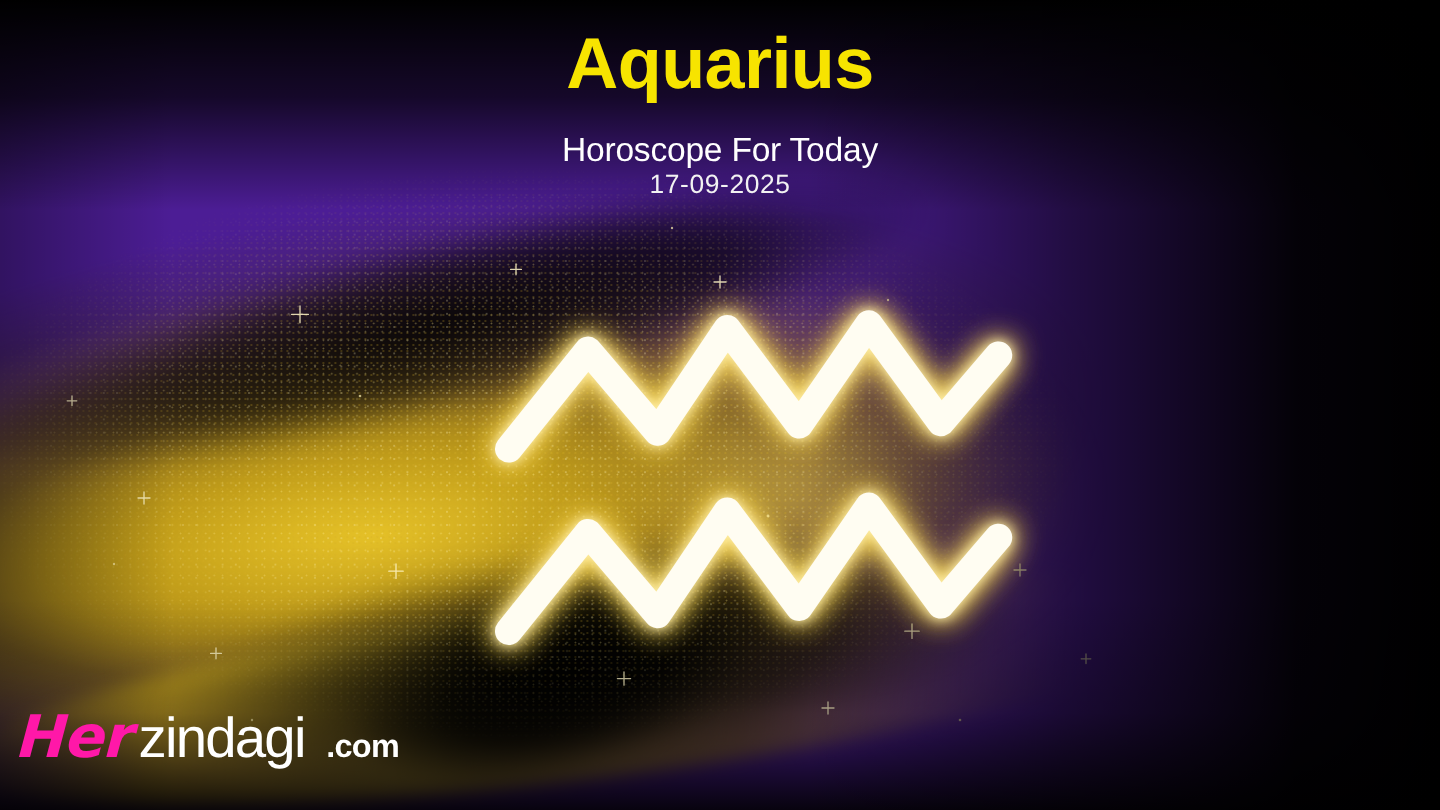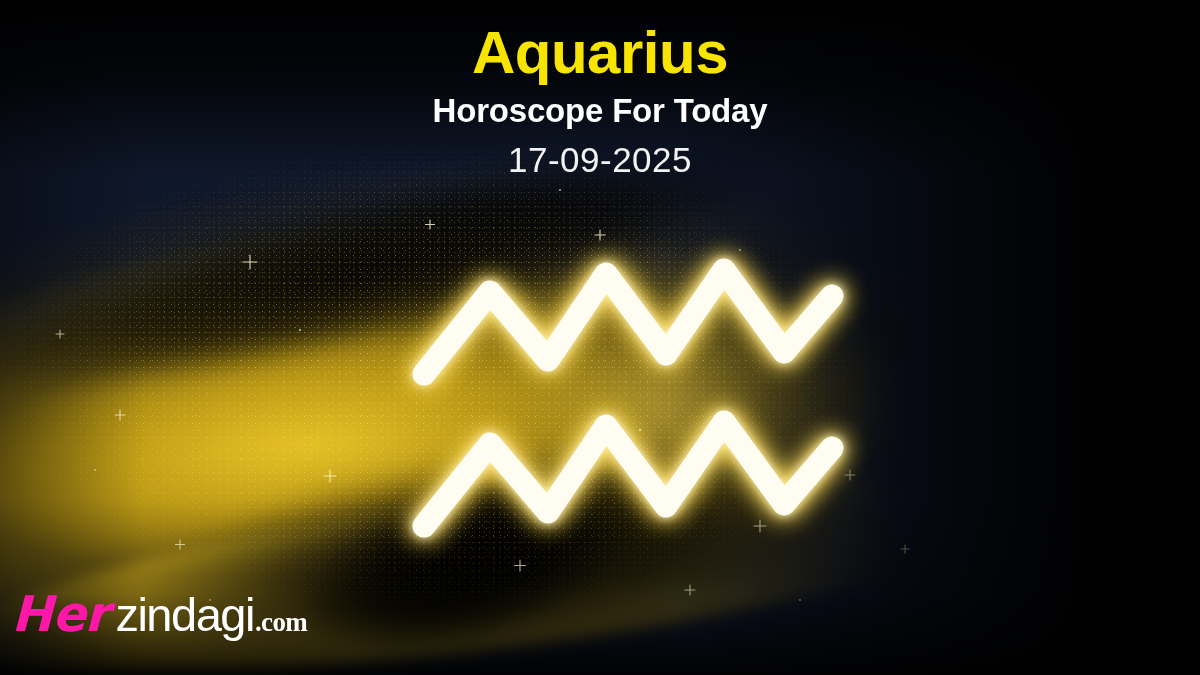--- a/index.html
+++ b/index.html
@@ -7,21 +7,21 @@
   html, body {
     width:1200px; height:675px;
     background:#000;
     overflow:hidden;
     font-family:"Liberation Sans", sans-serif;
   }
 
   #stage {
     position:relative;
     width:1200px; height:675px;
-    background:#0f172a;
+    background:#4c1d95;
     overflow:hidden;
   }
 
   
   .bg-layer { position:absolute; inset:0; }
 
   
   .swirl-a {
     position:absolute;
     left:-260px; top:120px;
@@ -142,29 +142,28 @@
     z-index:6;
   }
   .title {
     font-size:60px;
     font-weight:bold;
     letter-spacing:-0.5px;
     line-height:1.04;
     color:#F7E400;
   }
   .subtitle {
-    margin-top:8px;
-    font-size:33px;
-    font-weight:bold;
+    margin-top:25px;
+    font-size:28px;
+    font-weight:normal;
     letter-spacing:-0.2px;
     color:#FFFFFF;
   }
   .date {
-    margin-top:10px;
-    font-size:35px;
+    font-size:22px;
     font-weight:normal;
     letter-spacing:0.5px;
     color:#F2F2F2;
   }
 
   
   .zodiac {
     position:absolute;
     left:398px; top:248px;
     width:460px; height:320px;
@@ -197,22 +196,21 @@
     letter-spacing:-1.5px;
     line-height:1;
     margin-left:4px;
   }
   .logo-com {
     font-size:27px;
     font-weight:bold;
     color:#FFFFFF;
     letter-spacing:-0.6px;
     line-height:1;
-    margin-left:1px;
-    font-family:Liberation Serif, serif;
+    margin-left:18px;
   }
 </style>
 </head>
 <body>
 
 <div id="stage">
 
   <div class="bg-layer">
     <div class="swirl-a"></div>
     <div class="swirl-b"></div>

